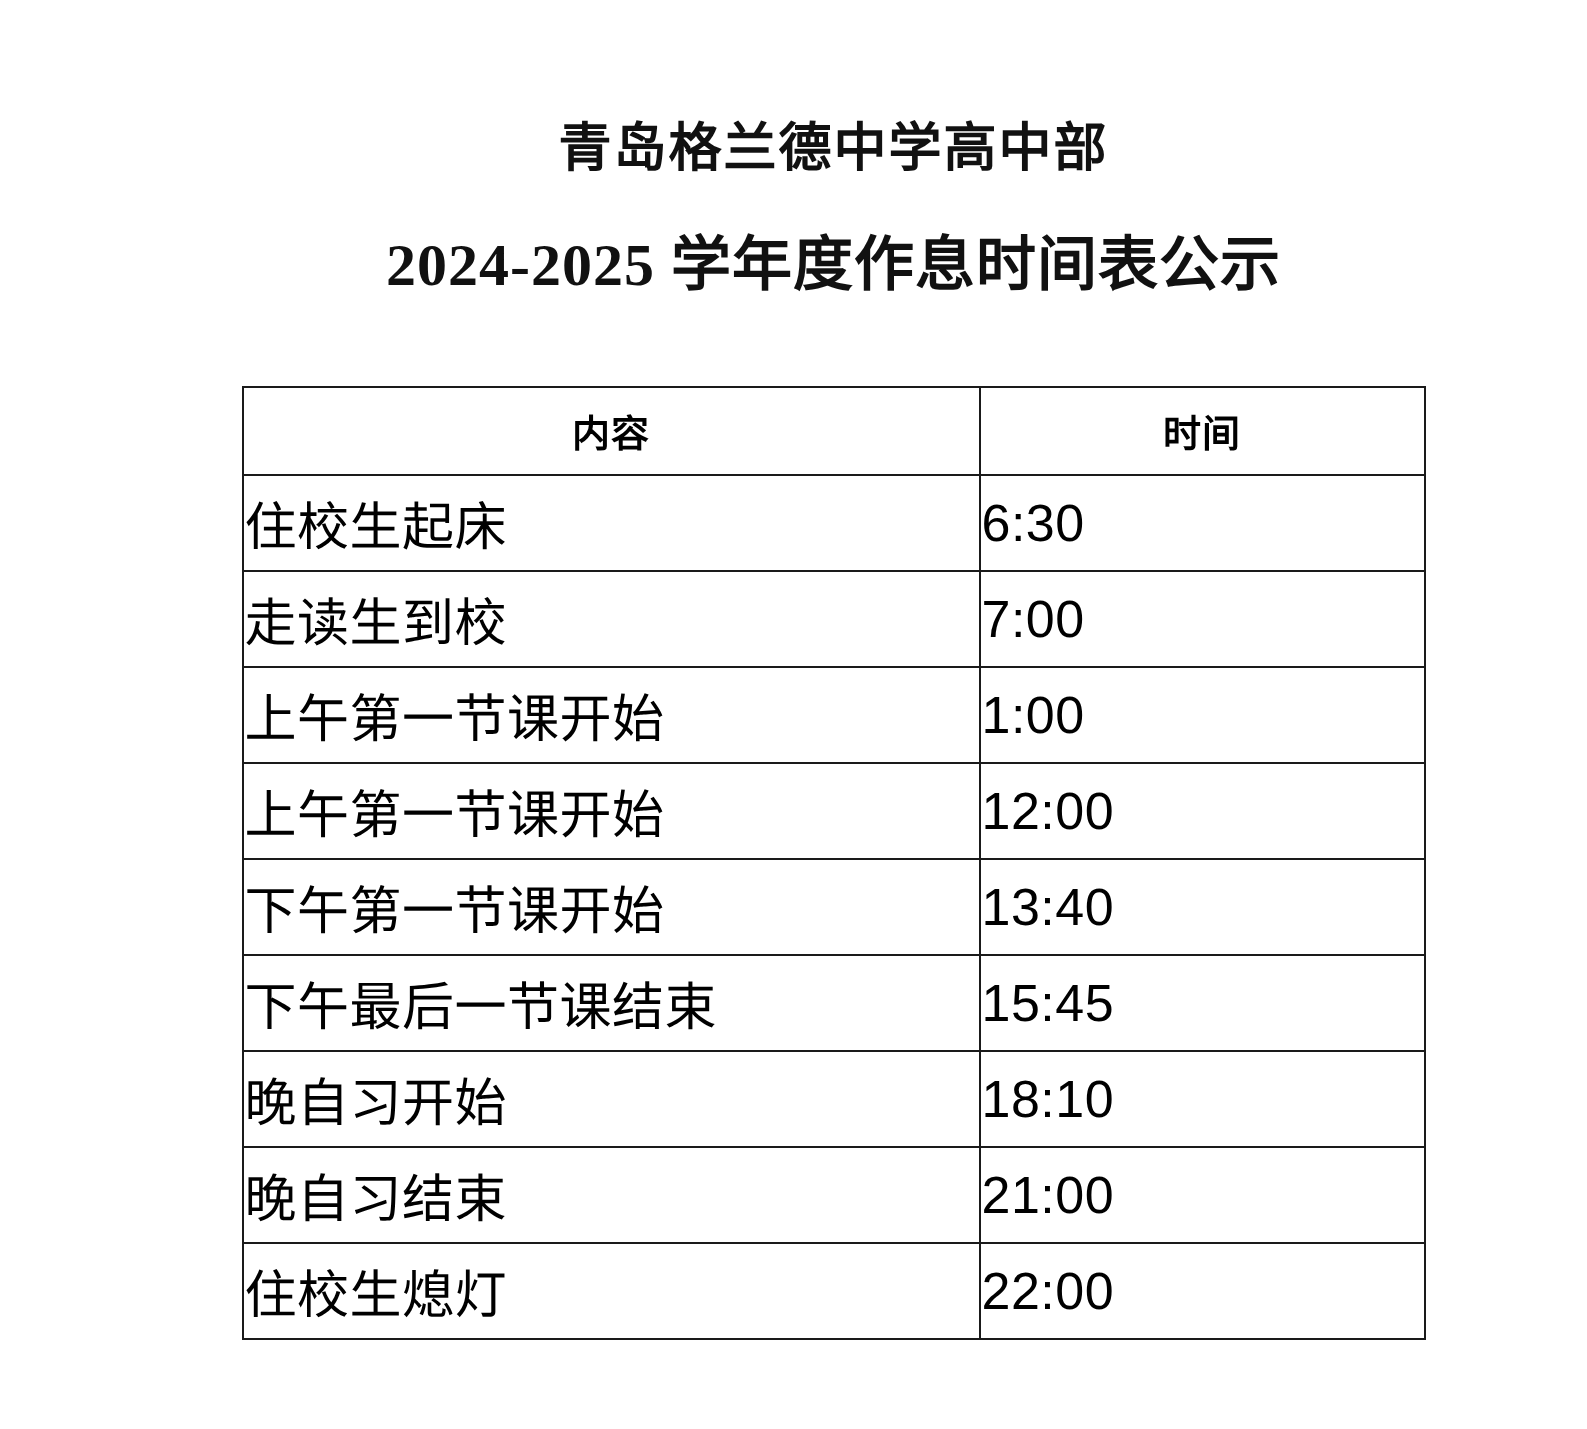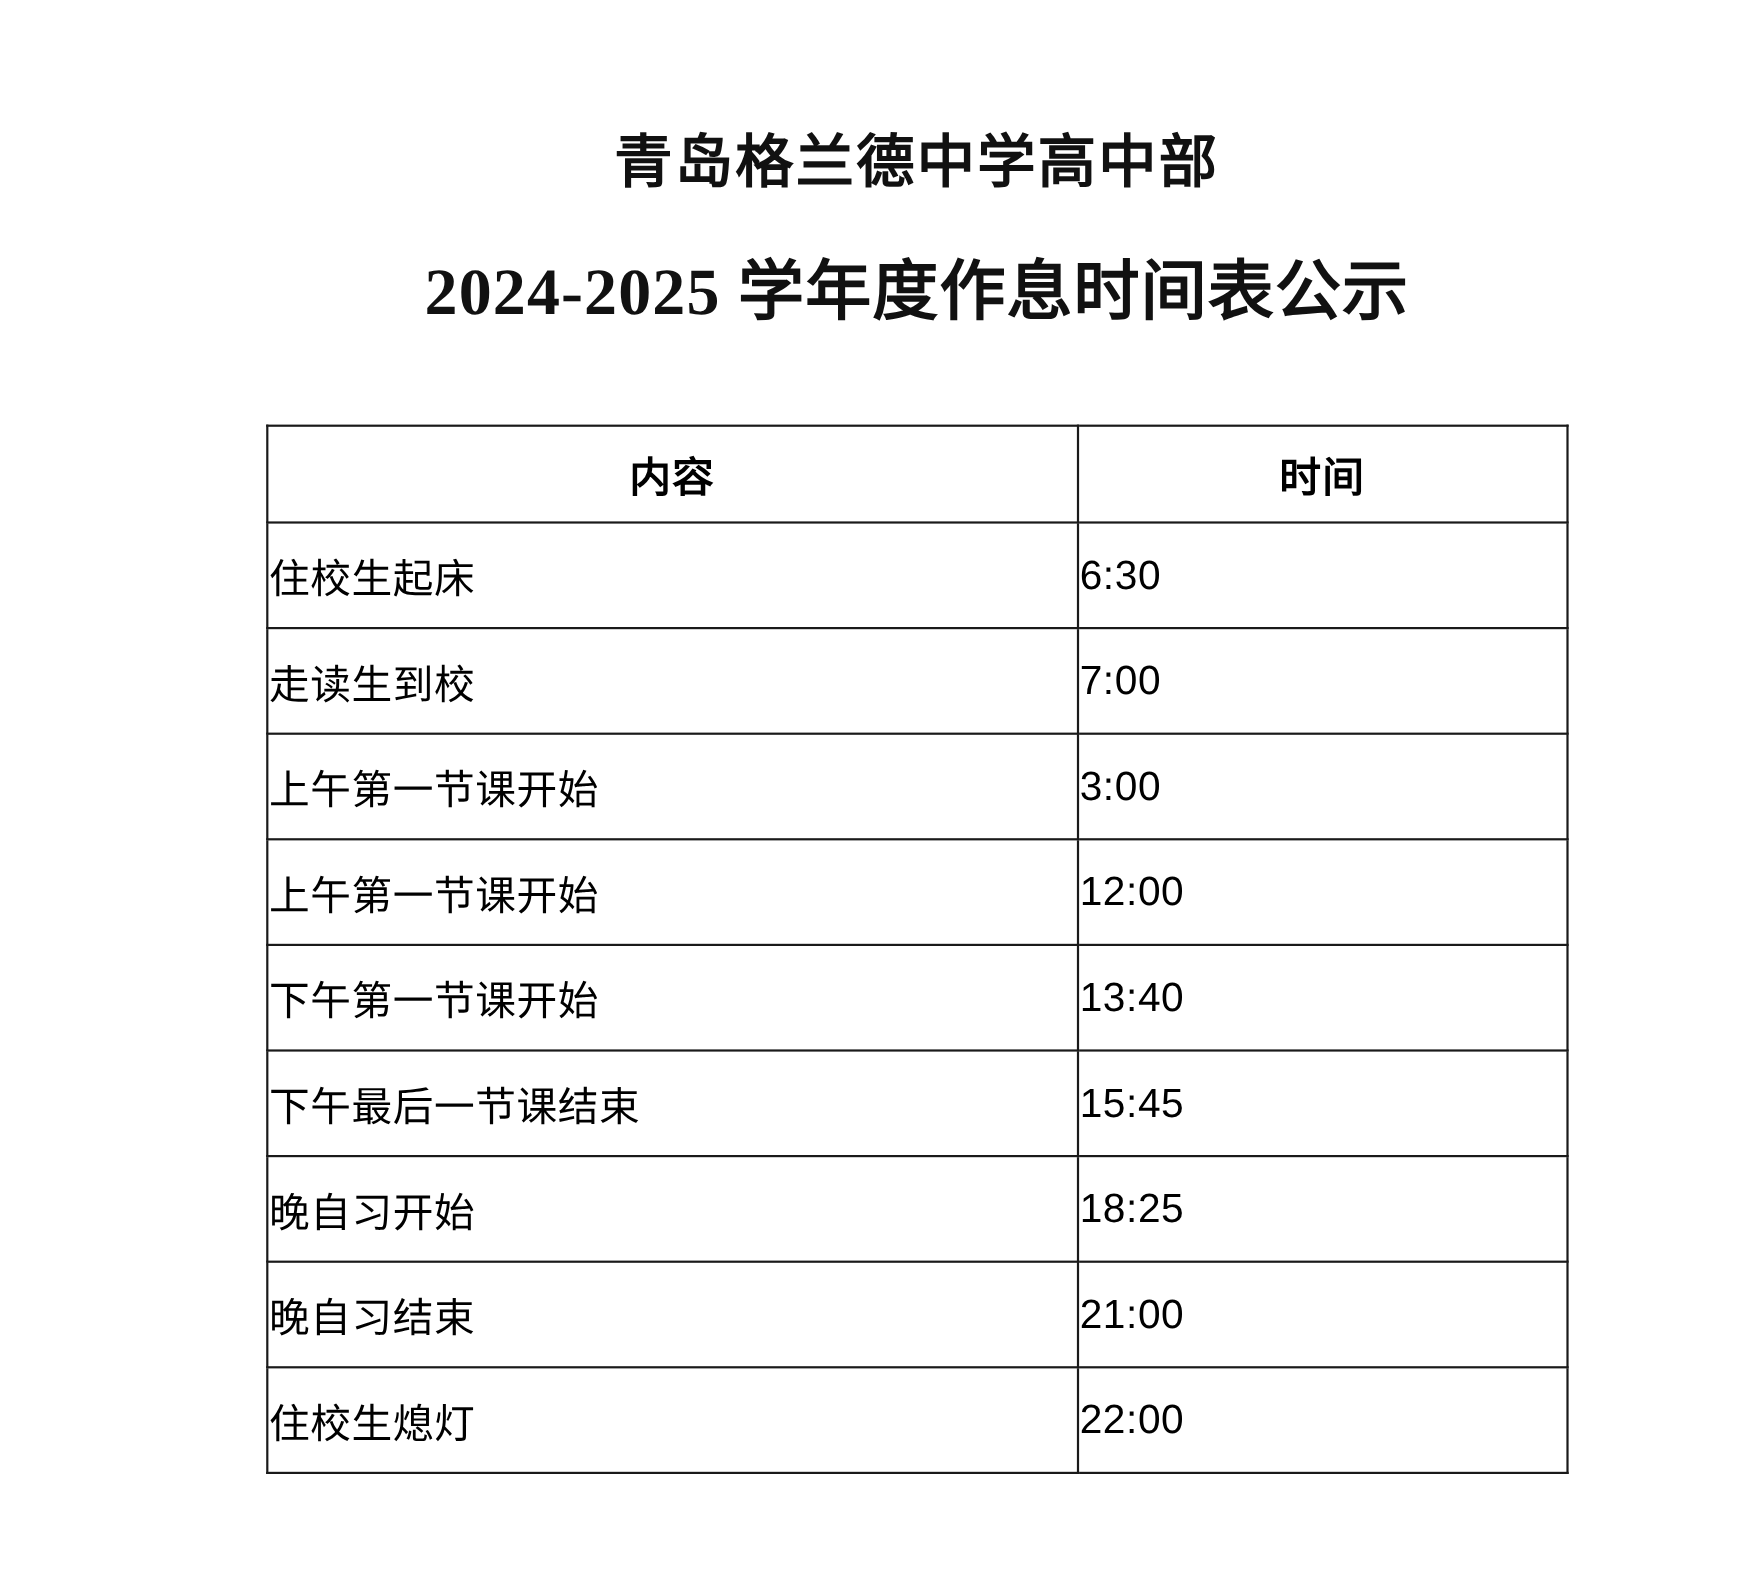--- a/index.html
+++ b/index.html
@@ -55,21 +55,21 @@
     font-family: "Liberation Sans", "DejaVu Sans", sans-serif;
   }
   table.schedule th {
     height: 84px;
     font-size: 38px;
     font-weight: bold;
     letter-spacing: 1px;
   }
   table.schedule td {
     height: 92px;
-    font-size: 37px;
+    font-size: 52px;
     font-weight: normal;
     letter-spacing: 0.5px;
   }
   table.schedule col.col-content { width: 737px; }
   table.schedule col.col-time { width: 445px; }
   .cell-time {
     font-family: "Liberation Sans", "DejaVu Sans", sans-serif;
   }
 </style>
 </head>
@@ -98,37 +98,37 @@
         <tr>
           <td>住校生起床</td>
           <td class="cell-time">6:30</td>
         </tr>
         <tr>
           <td>走读生到校</td>
           <td class="cell-time">7:00</td>
         </tr>
         <tr>
           <td>上午第一节课开始</td>
-          <td class="cell-time">3:00</td>
+          <td class="cell-time">1:00</td>
         </tr>
         <tr>
           <td>上午第一节课开始</td>
           <td class="cell-time">12:00</td>
         </tr>
         <tr>
           <td>下午第一节课开始</td>
           <td class="cell-time">13:40</td>
         </tr>
         <tr>
           <td>下午最后一节课结束</td>
           <td class="cell-time">15:45</td>
         </tr>
         <tr>
           <td>晚自习开始</td>
-          <td class="cell-time">18:25</td>
+          <td class="cell-time">18:10</td>
         </tr>
         <tr>
           <td>晚自习结束</td>
           <td class="cell-time">21:00</td>
         </tr>
         <tr>
           <td>住校生熄灯</td>
           <td class="cell-time">22:00</td>
         </tr>
       </tbody>

